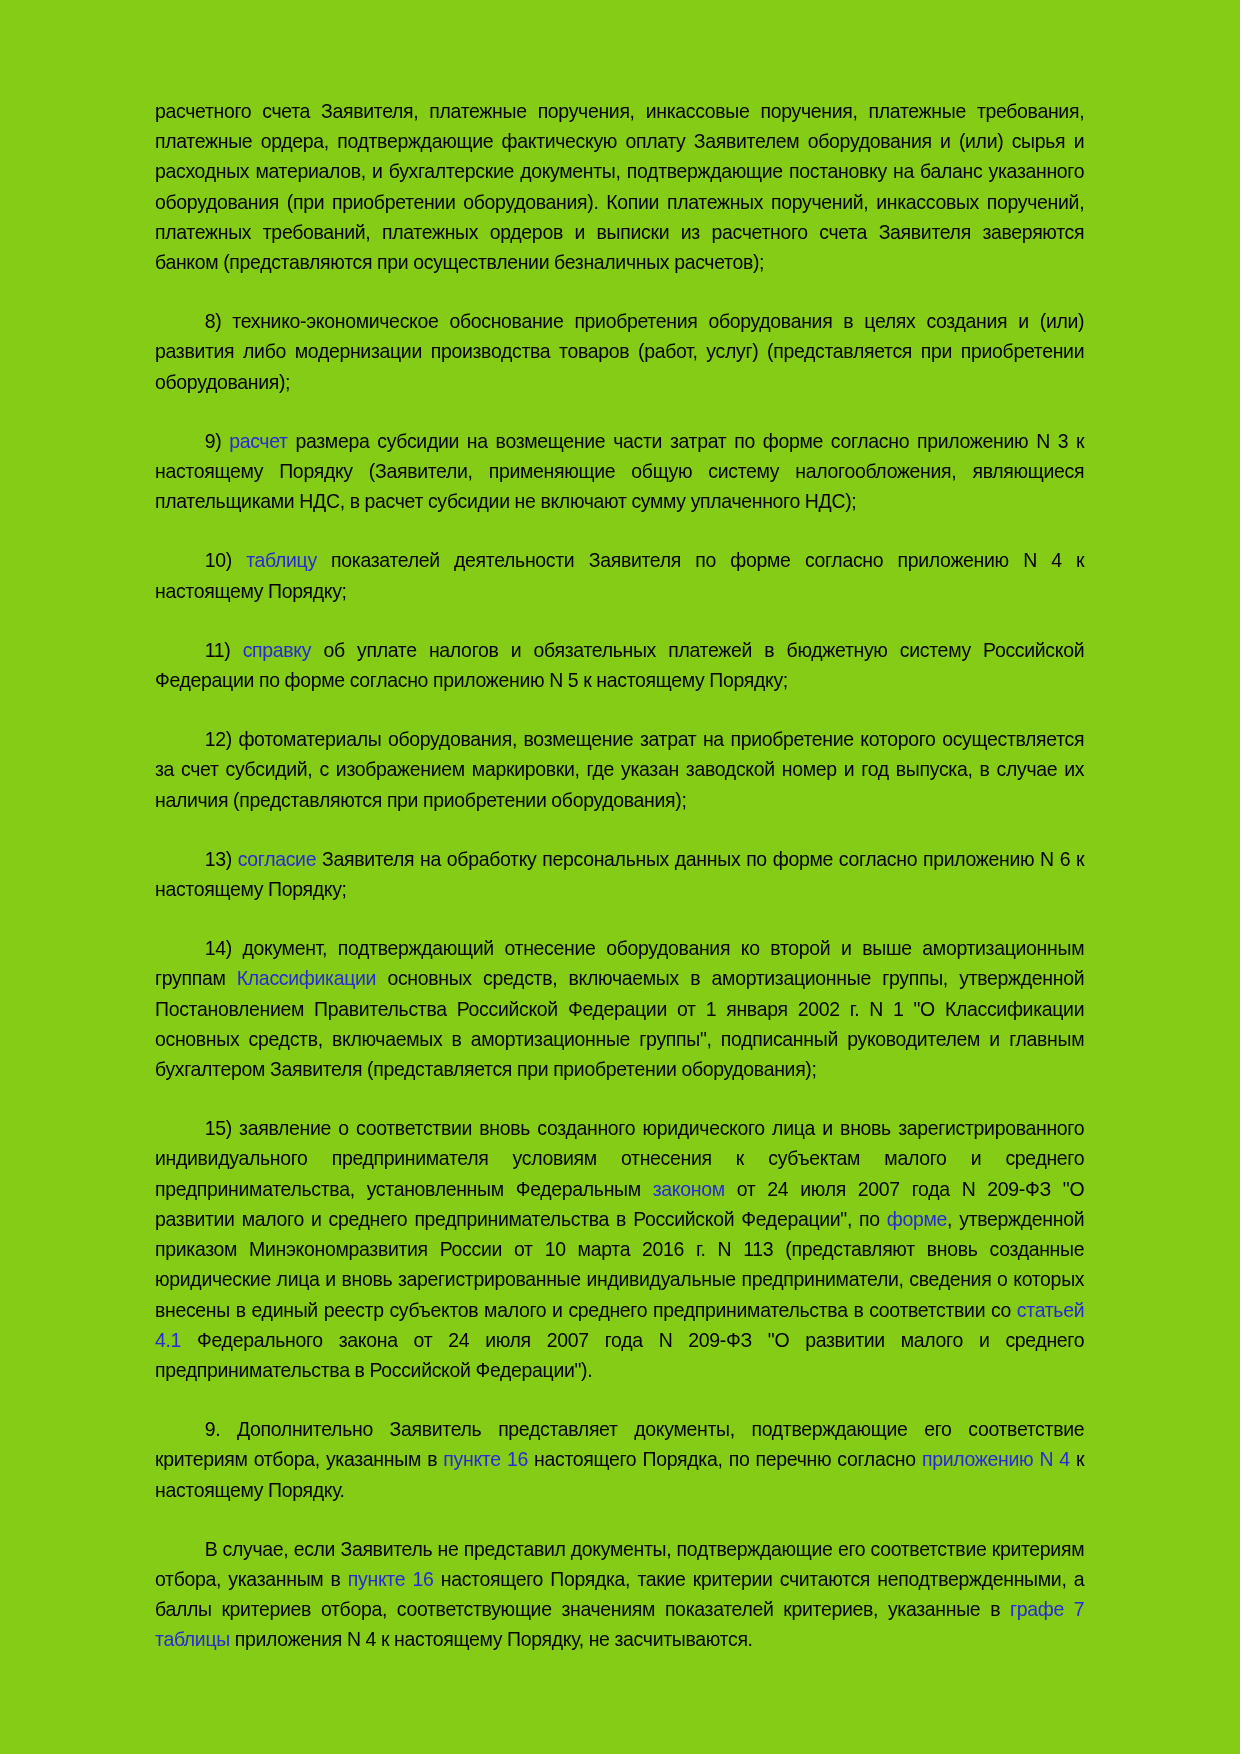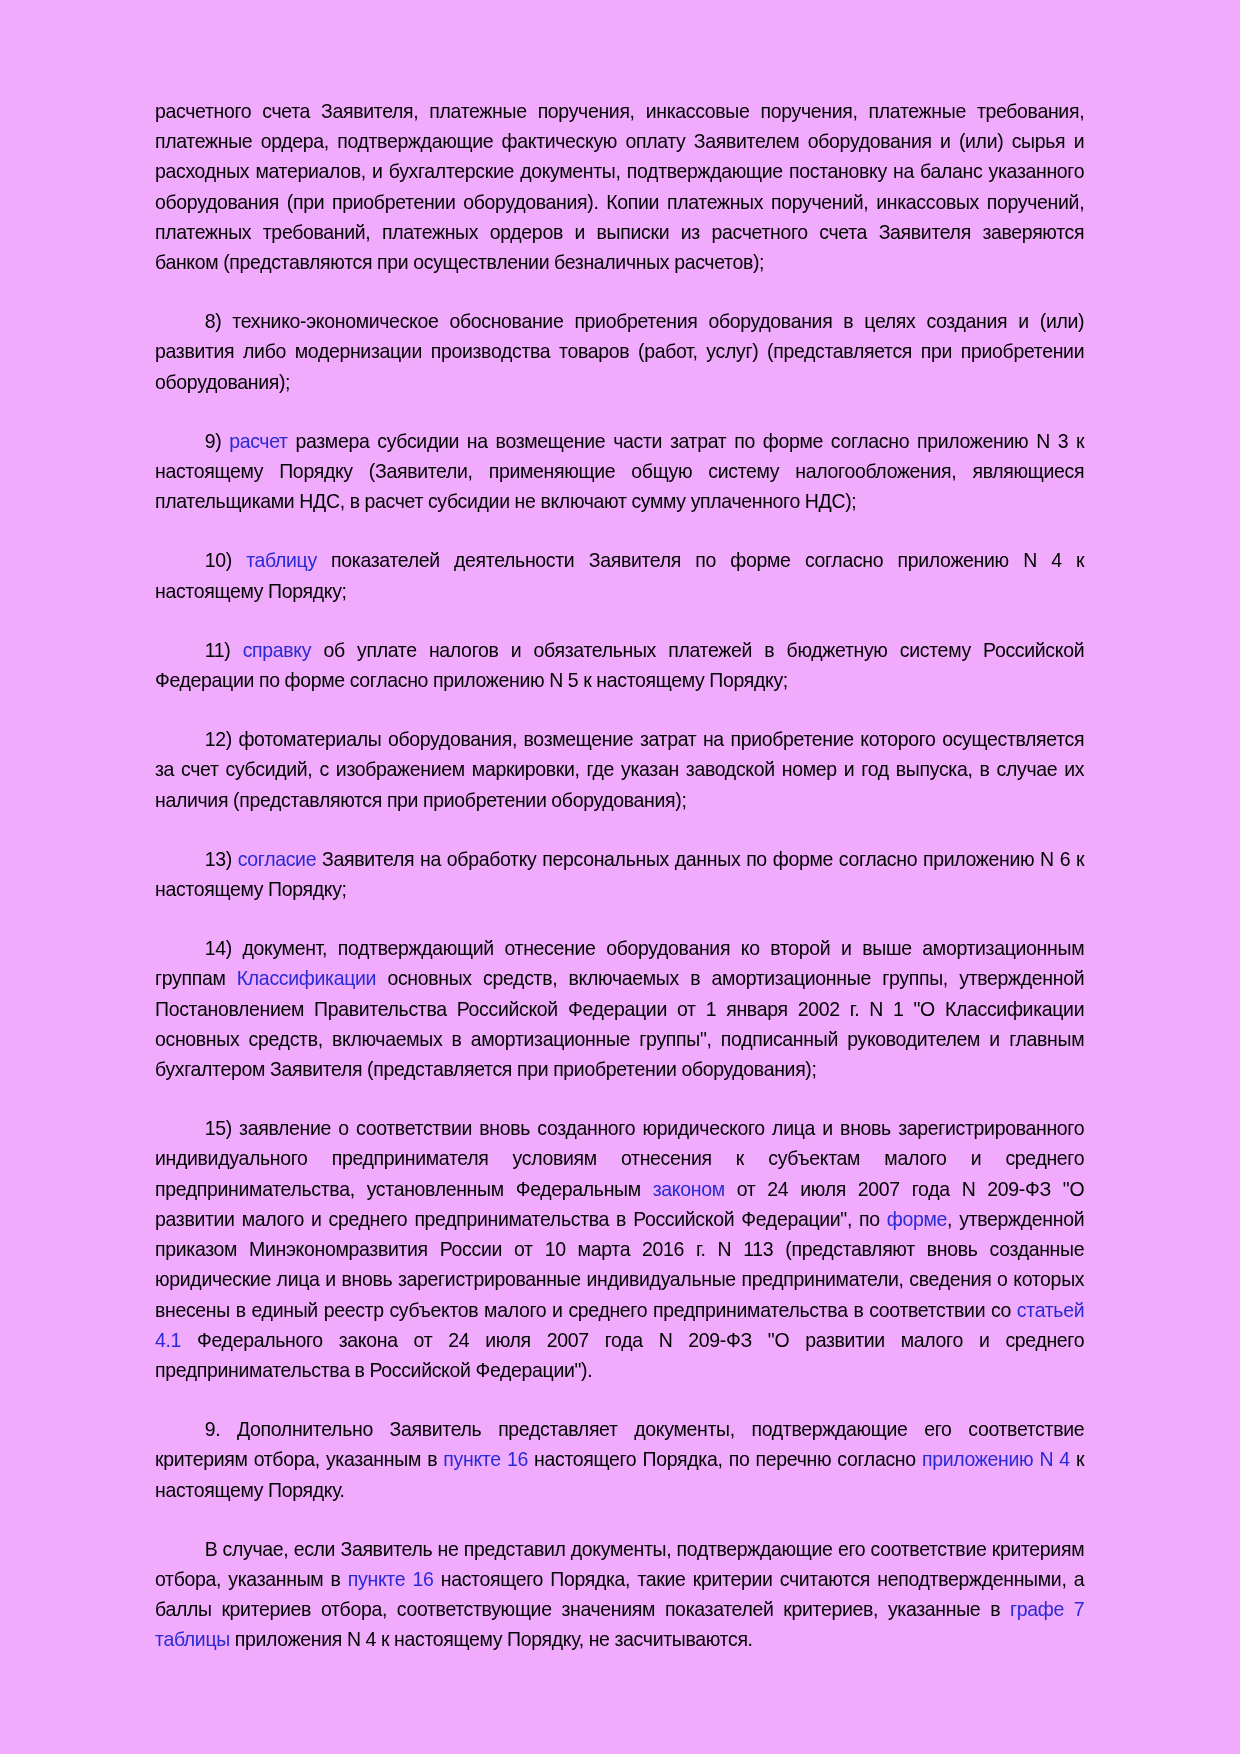--- a/index.html
+++ b/index.html
@@ -10,21 +10,21 @@
   }
 
   body {
     font-family: "Liberation Sans", "DejaVu Sans", sans-serif;
   }
 
   .page {
     position: relative;
     width: 1240px;
     height: 1754px;
-    background: #f0abfc;
+    background: #84cc16;
     margin: 0 auto;
     overflow: hidden;
     box-sizing: border-box;
   }
 
   .doc-body {
     position: absolute;
     left: 155px;
     top: 96px;
     width: 930px;

